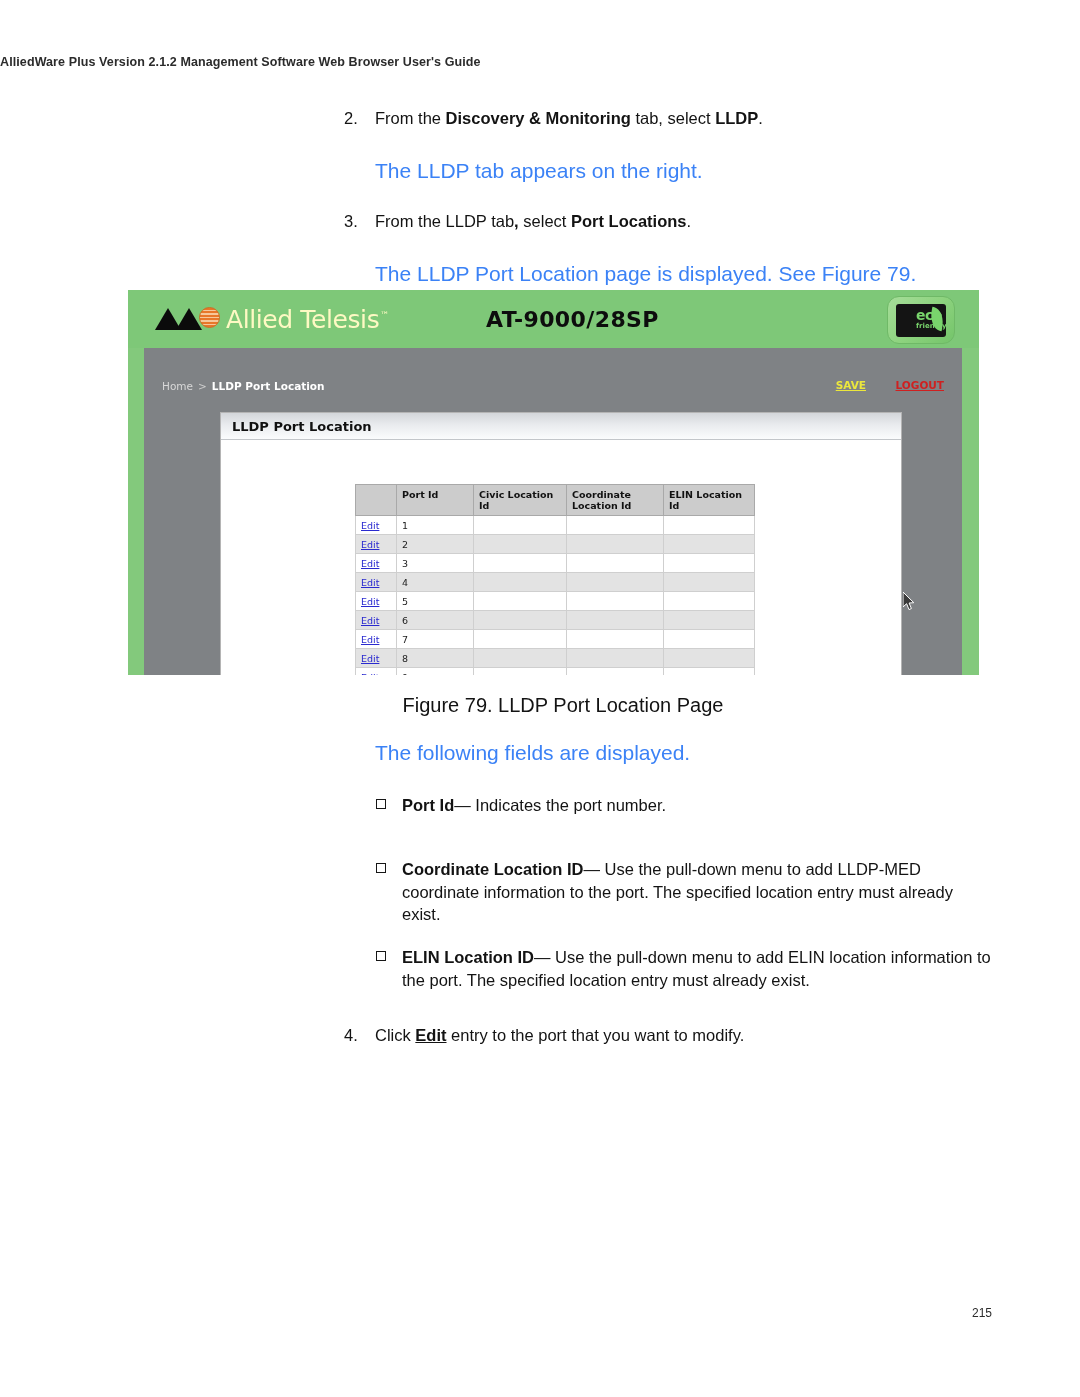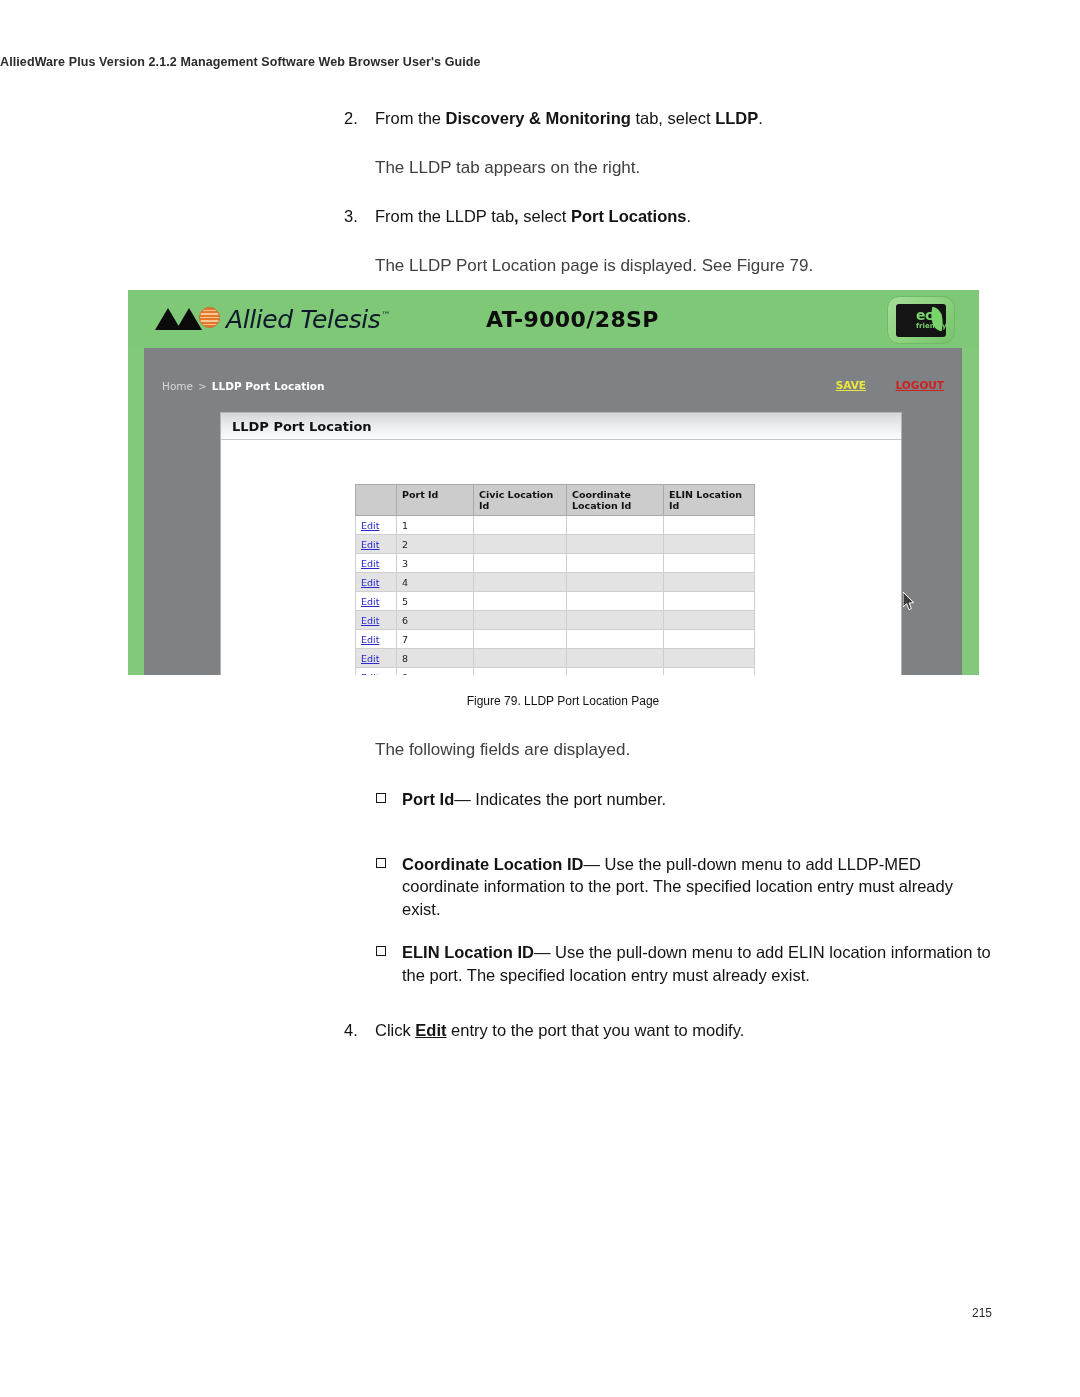--- a/index.html
+++ b/index.html
@@ -50,23 +50,23 @@
   }
   .step-num {
     width: 31px;
     flex: none;
     font-size: 16.5px;
   }
   .step-body { flex: 1; }
   .para {
     margin: 0 0 0 375px;
     width: 620px;
-    font-size: 17px;
+    font-size: 21px;
     line-height: 1.32;
-    color: #404040;
+    color: #3b82f6;
   }
   .gap-sm { height: 21px; }
   .gap-md { height: 27px; }
   .gap-lg { height: 34px; }
   b { font-weight: bold; }
   u { text-decoration: underline; }
 
   
   .figure-wrap {
     position: absolute;
@@ -137,24 +137,23 @@
     border-radius: 50%;
     background: repeating-linear-gradient(
       to bottom,
       #e8772a 0px, #e8772a 2px,
       #f6c79a 2px, #f6c79a 3.4px);
     border: 1px solid #cf6b22;
   }
   .logo-text {
     font-family: "DejaVu Sans", sans-serif;
     font-size: 25px;
-    color: #0f172a;
+    color: #fef9c3;
     letter-spacing: -0.4px;
     position: relative;
-    font-style: italic;
   }
   .logo-tm {
     font-size: 9px;
     vertical-align: super;
     margin-left: 1px;
   }
   .model-name {
     position: absolute;
     left: 358px;
     top: 17px;
@@ -354,21 +353,21 @@
     height: 20px;
   }
 
   
   .fig-caption {
     position: absolute;
     top: 694px;
     left: 0;
     width: 1080px;
     text-align: center;
-    font-size: 12px;
+    font-size: 20px;
     color: #131313;
     padding-left: 46px;
     box-sizing: border-box;
   }
 
   
   .blist { margin: 0; }
   .bitem {
     display: flex;
     margin: 0 0 0 376px;

